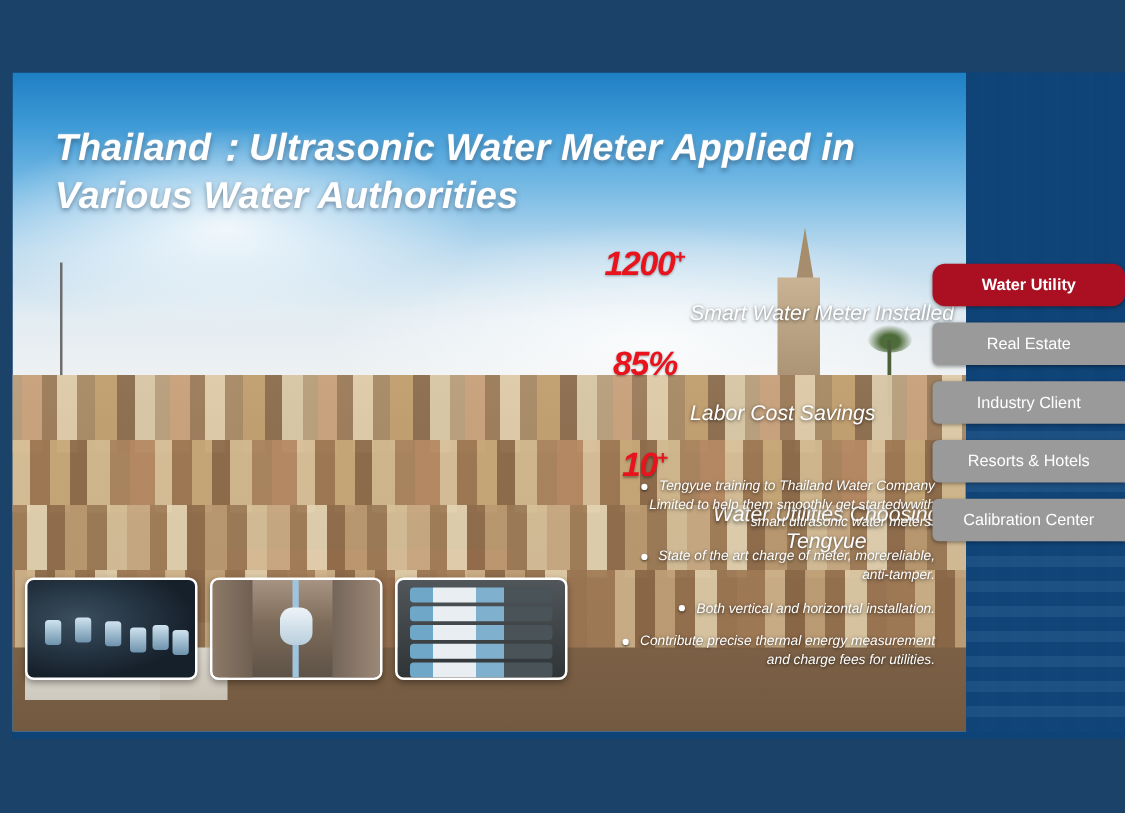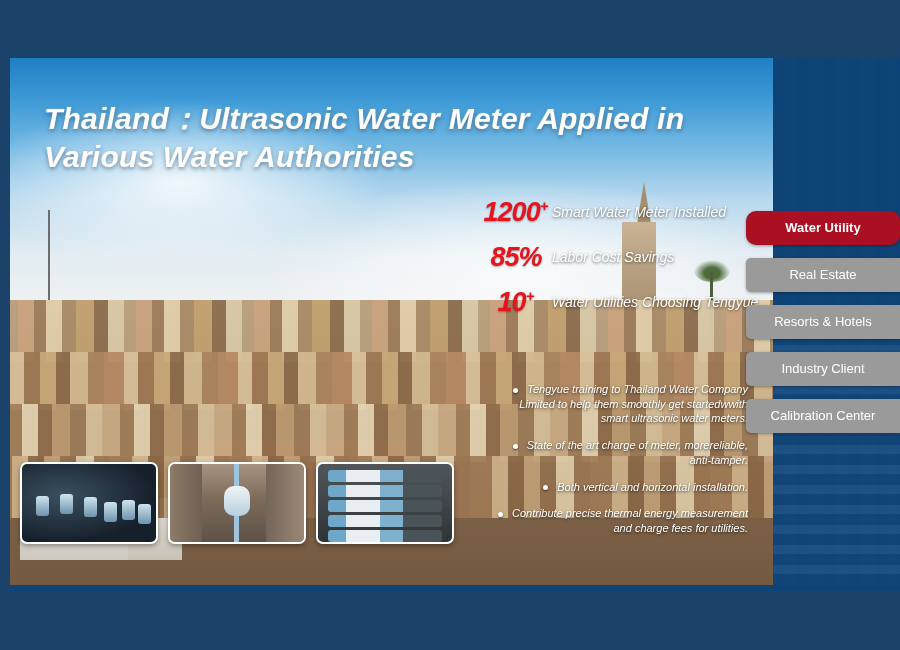--- a/index.html
+++ b/index.html
@@ -106,22 +106,23 @@
   
   .stats{position:absolute;left:470px;top:140px;width:290px;}
   .statrow{display:flex;align-items:flex-start;margin-bottom:17px;text-align:center;}
   .statnum{
     width:72px;flex:0 0 72px;color:#e8131d;font-weight:bold;font-size:27px;
     line-height:1;letter-spacing:-1px;text-shadow:0 1px 2px rgba(0,0,0,.35);
     position:relative;font-family:"Liberation Sans", sans-serif;
   }
   .statnum .plus{font-size:15px;vertical-align:super;letter-spacing:0;}
   .statlabel{
-    color:#fff;font-size:14px;line-height:1.25;padding-top:6px;
+    color:#fff;font-size:17px;line-height:1.25;padding-top:6px;
     text-shadow:0 1px 3px rgba(0,0,0,.6);
+    margin-top:36px;
   }
 
   
   .bullets{position:absolute;left:488px;top:324px;width:250px;}
   .bullet{
     color:#fff;font-size:11px;line-height:1.34;margin-bottom:12px;
     text-shadow:0 1px 3px rgba(0,0,0,.75);
     position:relative;
     text-align:right;
   }
@@ -271,18 +272,18 @@
     <div class="rightpanel">
       <div class="ghost"></div>
       <div class="ghost2"></div>
     </div>
 
   </div>
 
   <div class="cats">
     <div class="cat active">Water Utility</div>
     <div class="cat gray">Real Estate</div>
+    <div class="cat gray">Industry Client</div>
     <div class="cat gray">Resorts &amp; Hotels</div>
-    <div class="cat gray">Industry Client</div>
     <div class="cat gray">Calibration Center</div>
   </div>
 
 </div>
 
 </body></html>

